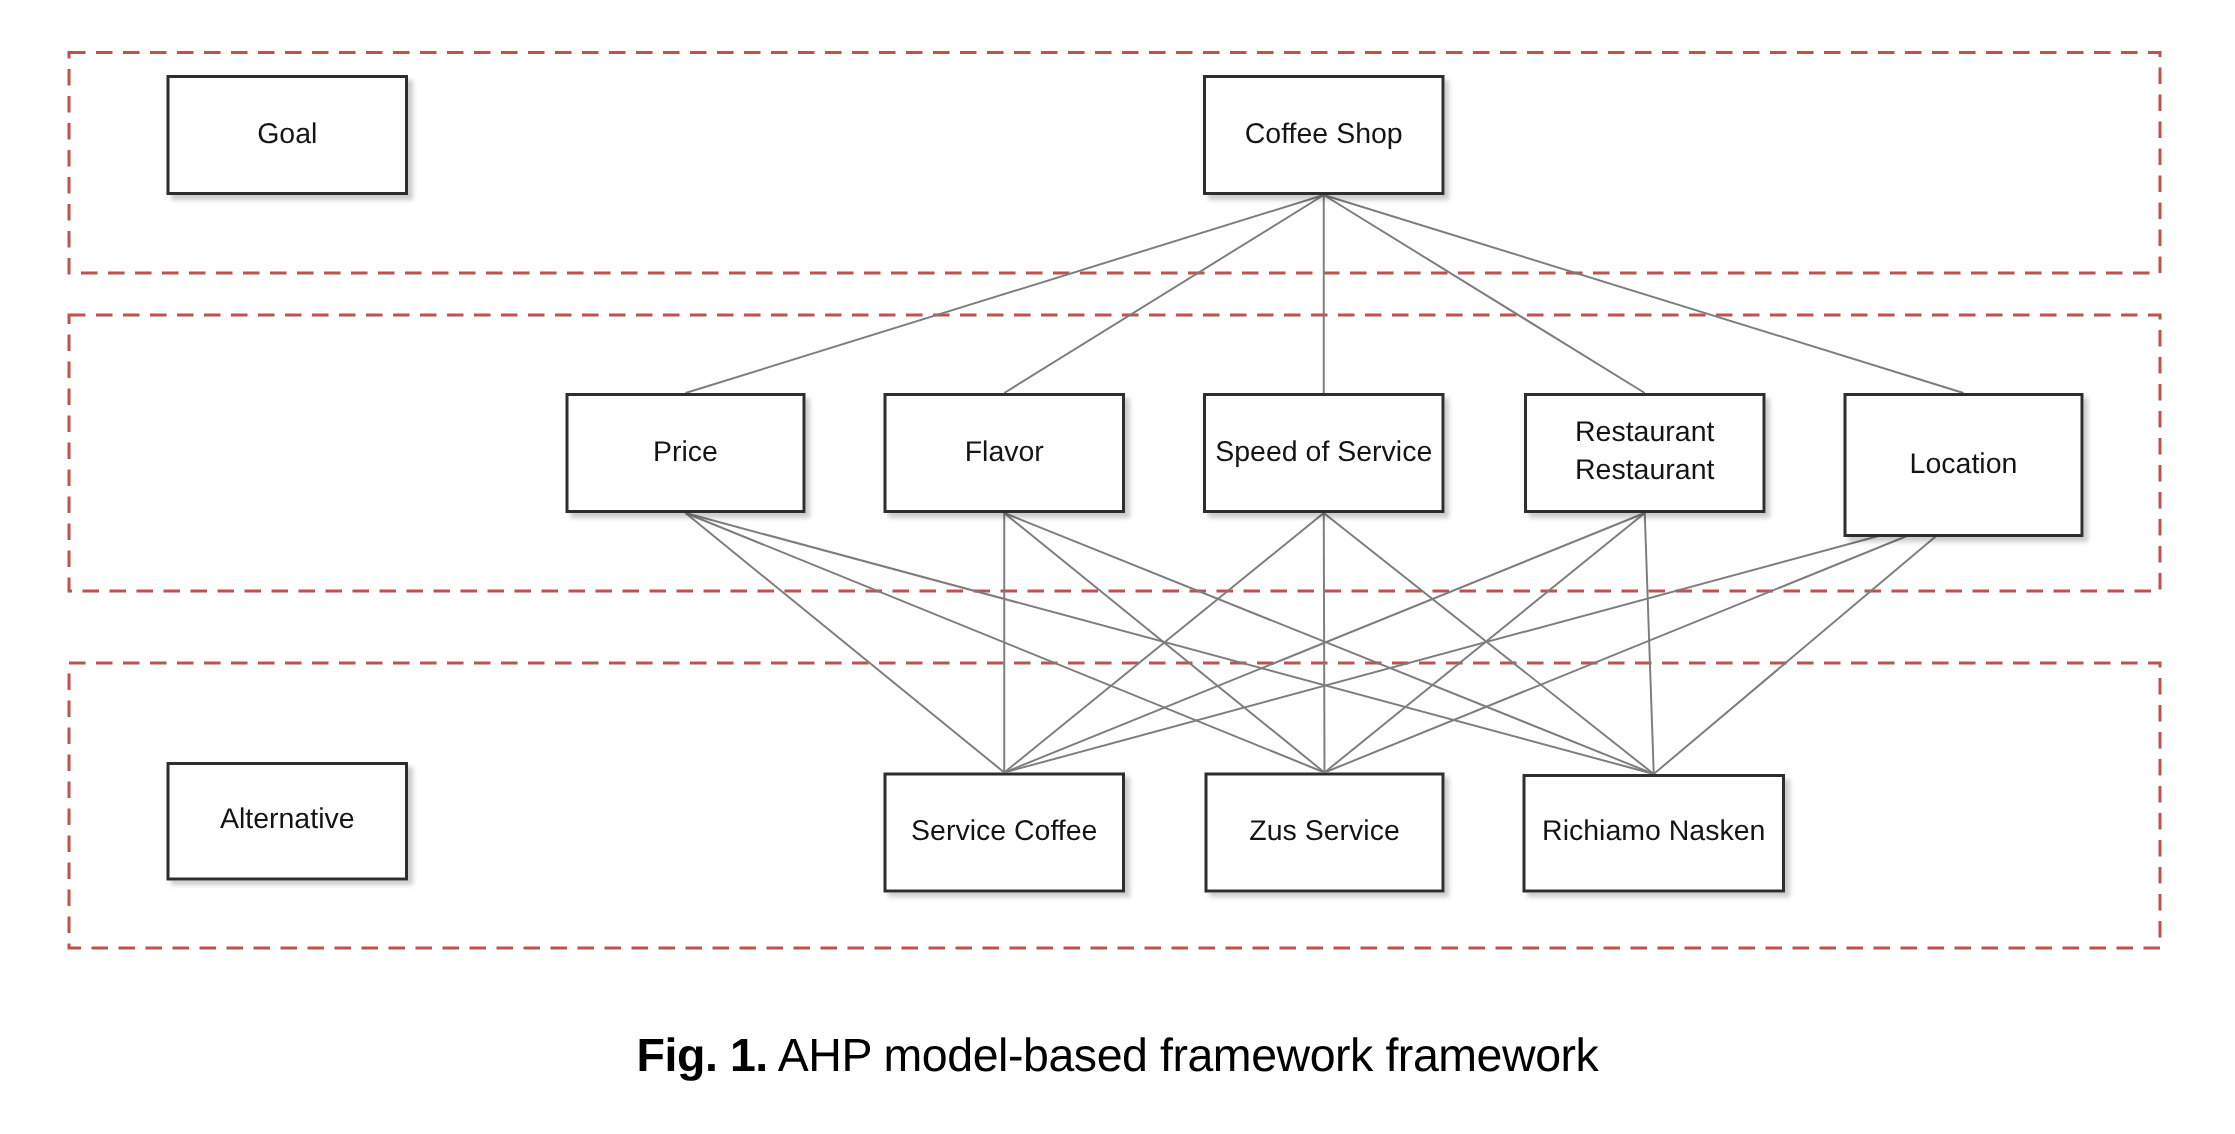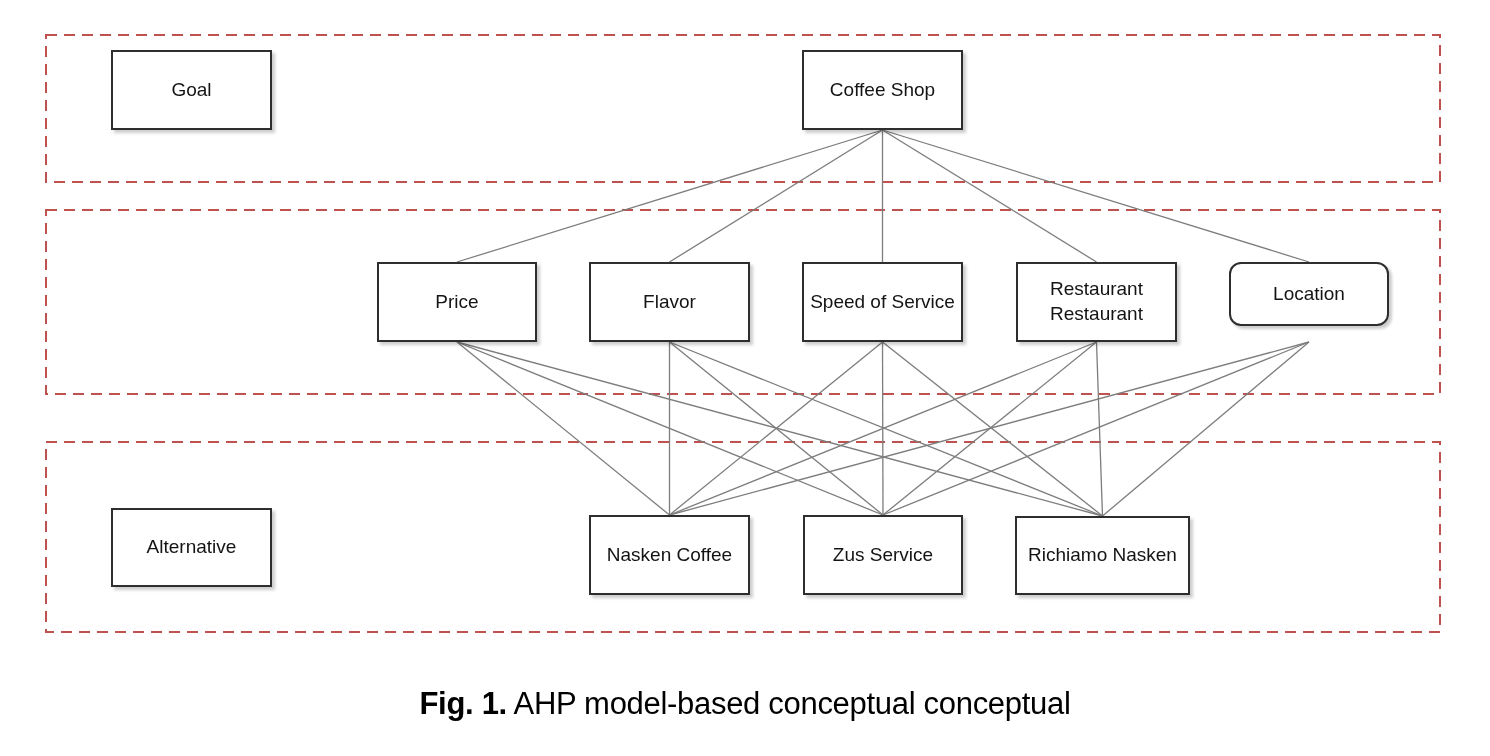--- a/index.html
+++ b/index.html
@@ -21,21 +21,21 @@
     padding:2px 2px;
     box-shadow:3px 3px 3px rgba(0,0,0,0.20);
   }
   [data-node-id="goal_label"]            {left:111px;top:50px; width:161px;height:80px;}
   [data-node-id="coffee_shop"]           {left:802px;top:50px; width:161px;height:80px;}
   [data-node-id="criteria_label"]        {left:111px;top:262px;width:161px;height:80px;}
   [data-node-id="price"]                 {left:377px;top:262px;width:160px;height:80px;text-align:center;}
   [data-node-id="flavor"]                {left:589px;top:262px;width:161px;height:80px;}
   [data-node-id="speed_of_service"]      {left:802px;top:262px;width:161px;height:80px;}
   [data-node-id="restaurant_atmosphere"] {left:1016px;top:262px;width:161px;height:80px;}
-  [data-node-id="location"]              {left:1229px;top:262px;width:160px;height:64px;border-radius:12px;}
+  [data-node-id="location"]              {left:1229px;top:262px;width:160px;height:96px;}
   [data-node-id="alternative_label"]     {left:111px;top:508px;width:161px;height:79px;}
   [data-node-id="nasken"]                {left:589px;top:515px;width:161px;height:80px;}
   [data-node-id="zus"]                   {left:803px;top:515px;width:160px;height:80px;}
   [data-node-id="richiamo"]              {left:1015px;top:516px;width:175px;height:79px;}
   .caption{
     position:absolute;left:0;top:686px;width:100%;
     text-align:center;font-size:31px;color:#000000;
     letter-spacing:-0.3px;
   }
   .caption .bold{font-weight:bold;}
@@ -91,26 +91,26 @@
   <div class="node" data-node-id="restaurant_atmosphere">
     <span>Restaurant Restaurant</span>
   </div>
   <div class="node" data-node-id="location">
     <span>Location</span>
   </div>
   <div class="node" data-node-id="alternative_label">
     <span>Alternative</span>
   </div>
   <div class="node" data-node-id="nasken">
-    <span>Nasken Coffee</span>
+    <span>Service Coffee</span>
   </div>
   <div class="node" data-node-id="zus">
     <span>Zus Service</span>
   </div>
   <div class="node" data-node-id="richiamo">
     <span>Richiamo Nasken</span>
   </div>
 
   <div class="caption">
-    <span class="bold">Fig. 1.</span><span> AHP model-based conceptual conceptual</span>
+    <span class="bold">Fig. 1.</span><span> AHP model-based framework framework</span>
   </div>
 
 </div>
 
 </body></html>

